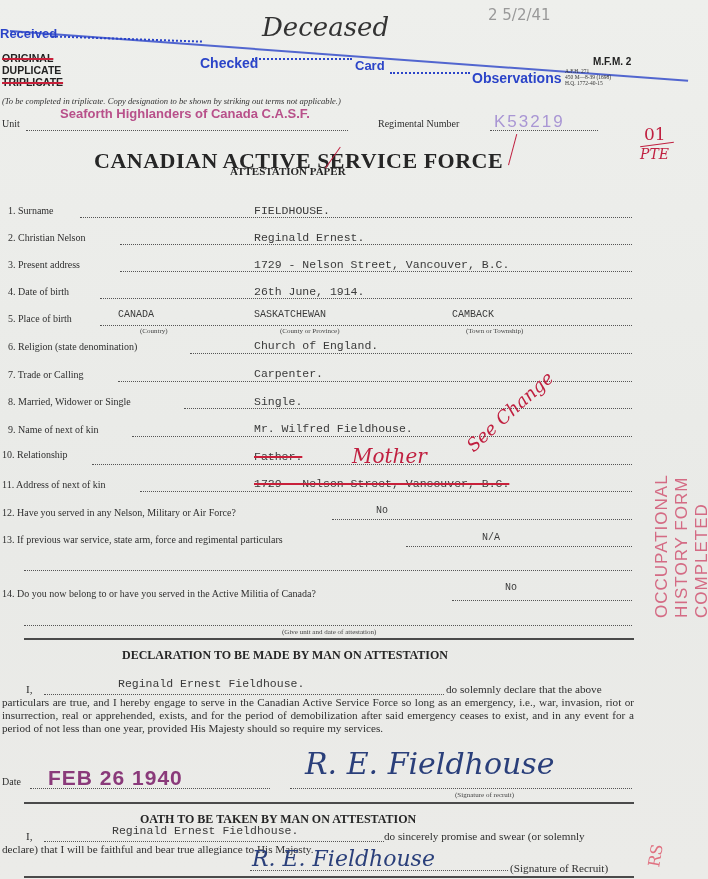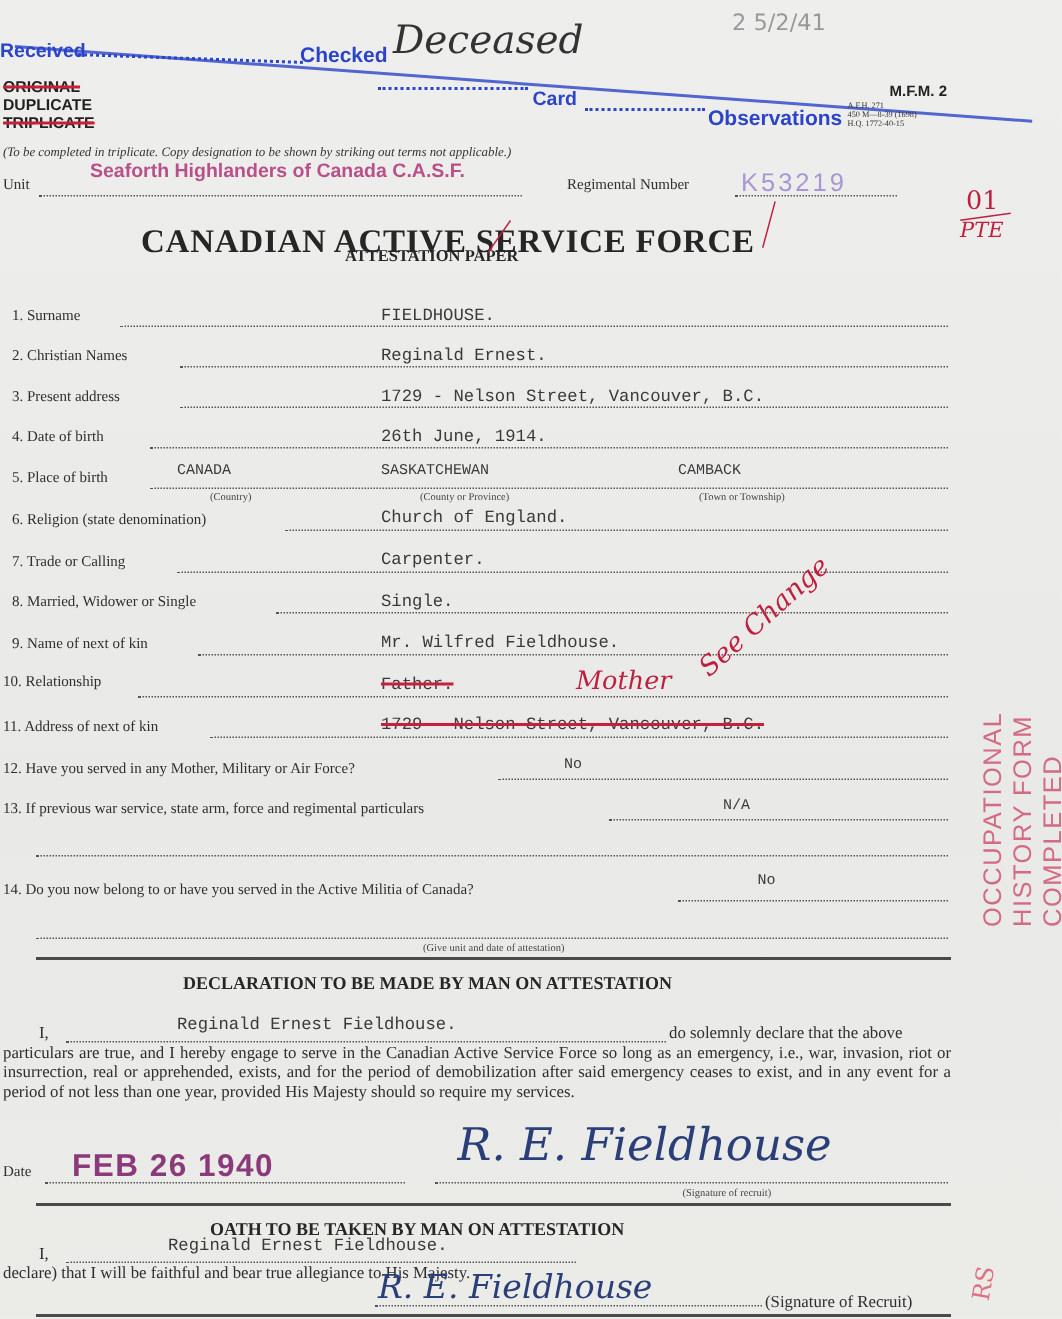--- a/index.html
+++ b/index.html
@@ -36,21 +36,21 @@
   }
   .sig { color: #2a3f7a; font-family: "DejaVu Serif", serif; font-style: italic; }
 </style>
 </head>
 <body>
 
 <div class="page">
 
   <div class="abs blue-stamp" style="left:0;top:26px;font-size:13px;text-align:right;">Received</div>
   <div class="abs" style="left:52px;top:38px;width:150px;border-bottom:2px dotted #2b44c8;transform:rotate(2deg);"></div>
-  <div class="abs blue-stamp" style="left:200px;top:28px;font-size:14px;text-align:center;">Checked</div>
+  <div class="abs blue-stamp" style="left:200px;top:55px;font-size:14px;text-align:center;">Checked</div>
   <div class="abs" style="left:252px;top:58px;width:100px;border-bottom:2px dotted #2b44c8;"></div>
   <div class="abs blue-stamp" style="left:355px;top:58px;font-size:13px;">Card</div>
   <div class="abs" style="left:390px;top:72px;width:80px;border-bottom:2px dotted #2b44c8;"></div>
   <div class="abs blue-stamp" style="left:472px;top:70px;font-size:14px;">Observations</div>
   <div class="abs" style="left:10px;top:30px;width:680px;border-top:2px solid #2b44c8;transform:rotate(4.2deg);transform-origin:left top;opacity:0.8;"></div>
 
   <div class="abs sig" style="left:262px;top:12px;font-size:26px;color:#333;">Deceased</div>
   <div class="abs" style="left:488px;top:6px;font-size:15px;color:#999;font-family:'DejaVu Sans',sans-serif;">2 5/2/41</div>
 
   <div class="abs" style="left:2px;top:52px;font-family:'Liberation Sans',sans-serif;font-weight:bold;font-size:10.5px;line-height:12px;color:#222;">
@@ -82,21 +82,21 @@
 
   <div class="abs" style="left:94px;top:148px;font-size:22px;font-weight:bold;letter-spacing:0.5px;color:#262626;">CANADIAN ACTIVE SERVICE FORCE</div>
   <div class="abs" style="left:230px;top:165px;font-size:11px;font-weight:bold;color:#262626;">ATTESTATION PAPER</div>
   <div class="abs" style="left:325px;top:168px;width:26px;border-top:1.5px solid #c02040;transform:rotate(-55deg);transform-origin:left top;"></div>
   <div class="abs" style="left:508px;top:165px;width:32px;border-top:1.5px solid #c02040;transform:rotate(-75deg);transform-origin:left top;"></div>
 
   <div class="abs label" style="left:8px;top:205px;"><span>1.</span> <span>Surname</span></div>
   <div class="abs" style="left:80px;top:217px;width:552px;border-bottom:1px dotted #555;"></div>
   <div class="abs typed" style="left:254px;top:204px;">FIELDHOUSE.</div>
 
-  <div class="abs label" style="left:8px;top:232px;"><span>2.</span> <span>Christian Names</span></div>
+  <div class="abs label" style="left:8px;top:232px;"><span>2.</span> <span>Christian Nelson</span></div>
   <div class="abs" style="left:120px;top:244px;width:512px;border-bottom:1px dotted #555;"></div>
   <div class="abs typed" style="left:254px;top:231px;">Reginald Ernest.</div>
 
   <div class="abs label" style="left:8px;top:259px;"><span>3.</span> <span>Present address</span></div>
   <div class="abs" style="left:120px;top:271px;width:512px;border-bottom:1px dotted #555;"></div>
   <div class="abs typed" style="left:254px;top:258px;">1729 - Nelson Street, Vancouver, B.C.</div>
 
   <div class="abs label" style="left:8px;top:286px;"><span>4.</span> <span>Date of birth</span></div>
   <div class="abs" style="left:100px;top:298px;width:532px;border-bottom:1px dotted #555;"></div>
   <div class="abs typed" style="left:254px;top:285px;">26th June, 1914.</div>
@@ -122,28 +122,28 @@
   <div class="abs" style="left:184px;top:408px;width:448px;border-bottom:1px dotted #555;"></div>
   <div class="abs typed" style="left:254px;top:395px;">Single.</div>
 
   <div class="abs label" style="left:8px;top:424px;"><span>9.</span> <span>Name of next of kin</span></div>
   <div class="abs" style="left:132px;top:436px;width:500px;border-bottom:1px dotted #555;"></div>
   <div class="abs typed" style="left:254px;top:422px;">Mr. Wilfred Fieldhouse.</div>
 
   <div class="abs label" style="left:2px;top:449px;"><span>10.</span> <span>Relationship</span></div>
   <div class="abs" style="left:92px;top:464px;width:540px;border-bottom:1px dotted #555;"></div>
   <div class="abs typed strike" style="left:254px;top:450px;">Father.</div>
-  <div class="abs red-hand" style="left:352px;top:444px;font-size:17px;margin-left:32px;">Mother</div>
+  <div class="abs red-hand" style="left:352px;top:444px;font-size:20px;">Mother</div>
   <div class="abs red-hand" style="left:462px;top:440px;font-size:18px;transform:rotate(-42deg);transform-origin:left top;">See Change</div>
 
   <div class="abs label" style="left:2px;top:479px;"><span>11.</span> <span>Address of next of kin</span></div>
   <div class="abs" style="left:140px;top:491px;width:492px;border-bottom:1px dotted #555;"></div>
   <div class="abs typed strike" style="left:254px;top:477px;">1729 - Nelson Street, Vancouver, B.C.</div>
 
-  <div class="abs label" style="left:2px;top:507px;"><span>12.</span> <span>Have you served in any Mother, Military or Air Force?</span></div>
+  <div class="abs label" style="left:2px;top:507px;"><span>12.</span> <span>Have you served in any Nelson, Military or Air Force?</span></div>
   <div class="abs" style="left:332px;top:519px;width:300px;border-bottom:1px dotted #555;"></div>
   <div class="abs typed" style="left:376px;top:505px;font-size:10px;">No</div>
 
   <div class="abs label" style="left:2px;top:534px;"><span>13.</span> <span>If previous war service, state arm, force and regimental particulars</span></div>
   <div class="abs" style="left:406px;top:546px;width:226px;border-bottom:1px dotted #555;"></div>
   <div class="abs typed" style="left:482px;top:532px;font-size:10px;">N/A</div>
   <div class="abs" style="left:24px;top:570px;width:608px;border-bottom:1px dotted #555;"></div>
 
   <div class="abs label" style="left:2px;top:588px;"><span>14.</span> <span>Do you now belong to or have you served in the Active Militia of Canada?</span></div>
   <div class="abs" style="left:452px;top:600px;width:180px;border-bottom:1px dotted #555;"></div>
@@ -166,20 +166,21 @@
   <div class="abs" style="left:290px;top:788px;width:342px;border-bottom:1px dotted #555;"></div>
   <div class="abs sig" style="left:305px;top:746px;font-size:30px;">R. E. Fieldhouse</div>
   <div class="abs small-caption" style="left:455px;top:791px;">(Signature of recruit)</div>
 
   <div class="hr" style="top:802px;"></div>
 
   <div class="abs" style="left:140px;top:812px;font-size:12px;font-weight:bold;color:#262626;">OATH TO BE TAKEN BY MAN ON ATTESTATION</div>
   <div class="abs para" style="left:26px;top:830px;">I,</div>
   <div class="abs" style="left:44px;top:841px;width:340px;border-bottom:1px dotted #555;"></div>
   <div class="abs typed" style="left:112px;top:824px;">Reginald Ernest Fieldhouse.</div>
+  <div class="abs para" style="left:384px;top:830px;">do sincerely promise and swear (or solemnly</div>
   <div class="abs para" style="left:2px;top:843px;">declare) that I will be faithful and bear true allegiance to His Majesty.</div>
   <div class="abs" style="left:250px;top:870px;width:258px;border-bottom:1px dotted #555;"></div>
   <div class="abs sig" style="left:252px;top:846px;font-size:22px;">R. E. Fieldhouse</div>
   <div class="abs para" style="left:510px;top:862px;">(Signature of Recruit)</div>
   <div class="abs red-hand" style="left:644px;top:846px;font-size:16px;font-style:normal;color:#e07080;transform:rotate(-80deg);">RS</div>
   <div class="hr" style="top:876px;"></div>
 
   <div class="vstamp" style="left:652px;top:618px;">OCCUPATIONAL HISTORY FORM COMPLETED</div>
 </div>
 

